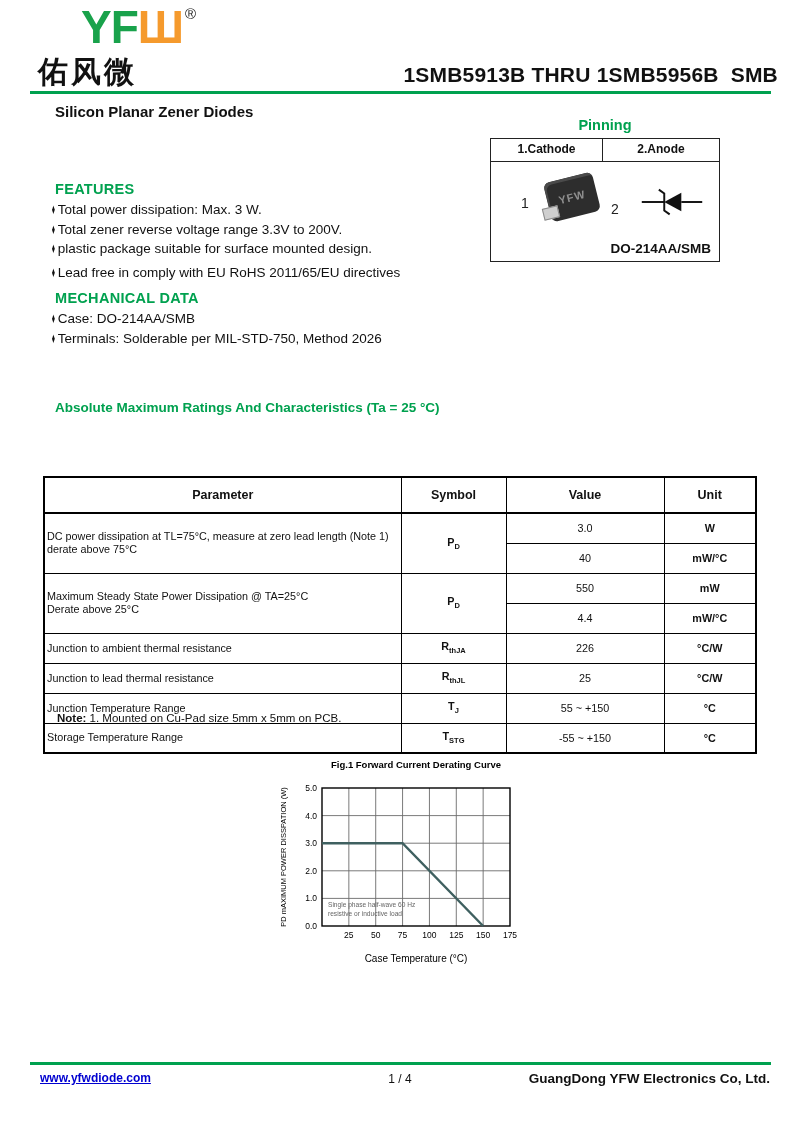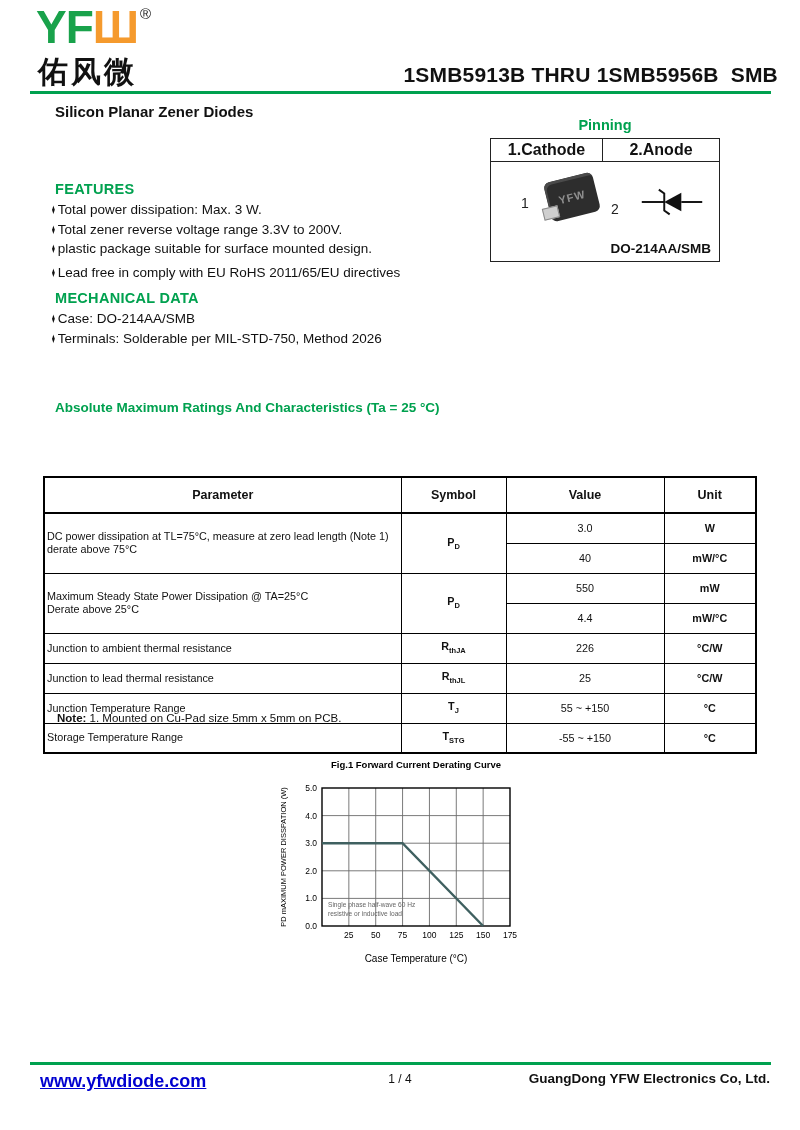--- a/index.html
+++ b/index.html
@@ -4,35 +4,35 @@
 <style>
   * { margin:0; padding:0; box-sizing:border-box; }
   html,body { background:#e8e8e8; }
   #page {
     position:relative; width:800px; height:1130px; background:#ffffff;
     font-family:"Liberation Sans","DejaVu Sans",sans-serif; color:#111;
     margin:0 auto; overflow:hidden;
   }
   
   .logo-en { position:absolute; left:36px; top:4px; font-size:46px; font-weight:800; letter-spacing:-1px; line-height:1; }
-  .logo-yf { color:#19a24b; }
+  .logo-yf { color:#19a24b;margin-left:45px; }
   .logo-sha { color:#f59a2d; }
   .logo-reg { font-size:15px; color:#222; font-weight:400; vertical-align:24px; margin-left:2px; }
   .logo-cn { position:absolute; left:38px; top:52px; font-size:30px; font-weight:bold; letter-spacing:3px; color:#111; }
   .doc-title { position:absolute; right:22px; top:63px; font-size:21px; font-weight:bold; letter-spacing:0.2px; white-space:pre; }
   .rule { position:absolute; left:30px; width:741px; height:3px; background:#00a14f; }
   .rule-top { top:91px; }
   .subtitle { position:absolute; left:55px; top:103px; font-size:15px; font-weight:bold; }
 
   
   .pinning-title { position:absolute; left:490px; top:117px; width:230px; text-align:center;
                    font-size:14.5px; font-weight:bold; color:#00a14f; }
   .pin-box { position:absolute; left:490px; top:138px; width:230px; height:124px; border:1.5px solid #222; }
   .pin-head { display:flex; height:23px; border-bottom:1.5px solid #222; }
-  .pin-cell { font-size:16px; font-weight:bold; text-align:center; line-height:21px; }
+  .pin-cell { font-size:12px; font-weight:bold; text-align:center; line-height:21px; }
   .pin-cell1 { width:112px; border-right:1.5px solid #222; }
   .pin-cell2 { flex:1; }
   .pkg { position:absolute; left:50px; top:36px; width:58px; height:48px; }
   .pkg-body { position:absolute; left:6px; top:2px; width:50px; height:40px; background:#2d2d2d;
               border-radius:6px; transform:rotate(-14deg); box-shadow:2px 3px 0 #4a4a4a inset; }
   .pkg-tab { position:absolute; left:2px; top:32px; width:16px; height:12px; background:#cfcfcf;
              border:1px solid #8a8a8a; transform:rotate(-14deg); }
   .pkg-mark { position:absolute; left:6px; top:2px; width:50px; height:40px; display:flex; align-items:center;
               justify-content:center; transform:rotate(-14deg); color:#8f8f8f; font-size:11px; font-weight:bold;
               letter-spacing:1px; }
@@ -63,21 +63,21 @@
   tr.r { height:30px; }
   .note-line { position:absolute; left:57px; top:712px; font-size:11.5px; }
   .note-line b { font-weight:bold; }
 
   
   .chart-wrap { position:absolute; left:276px; top:758px; width:270px; height:208px; }
   .chart-wrap svg { font-family:"Liberation Sans","DejaVu Sans",sans-serif; }
 
   
   .rule-bottom { top:1062px; }
-  .footer-link { position:absolute; left:40px; top:1071px; font-size:18px; font-weight:bold;
+  .footer-link { position:absolute; left:40px; top:1071px; font-size:12px; font-weight:bold;
                  color:#0000d0; text-decoration:underline; }
   .footer-page { position:absolute; left:360px; top:1072px; width:80px; text-align:center; font-size:12px; }
   .footer-company { position:absolute; right:30px; top:1071px; font-size:13.5px; font-weight:bold; }
 </style>
 </head>
 <body>
 
 <div id="page">
 
   <div class="logo-en"><span class="logo-yf">YF</span><span class="logo-sha">Ш</span><span class="logo-reg">®</span></div>

